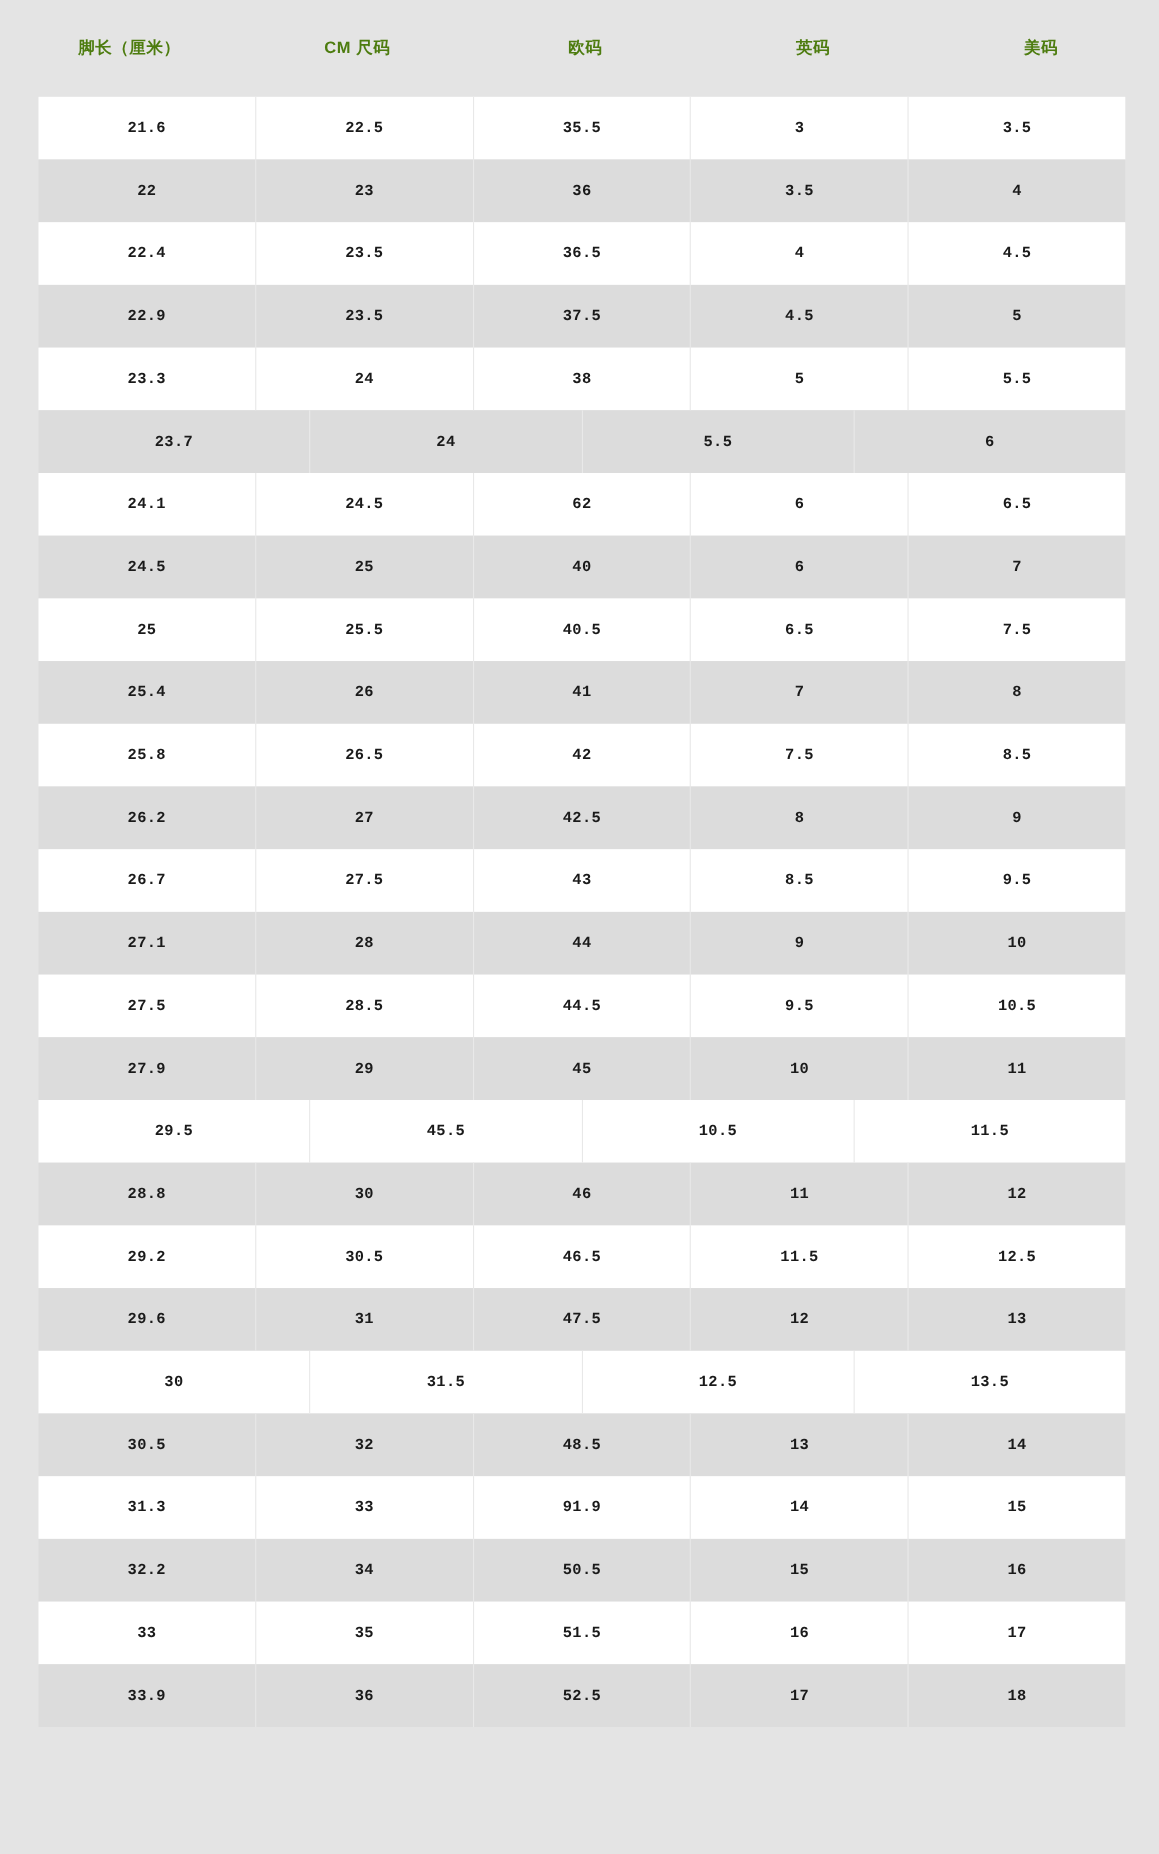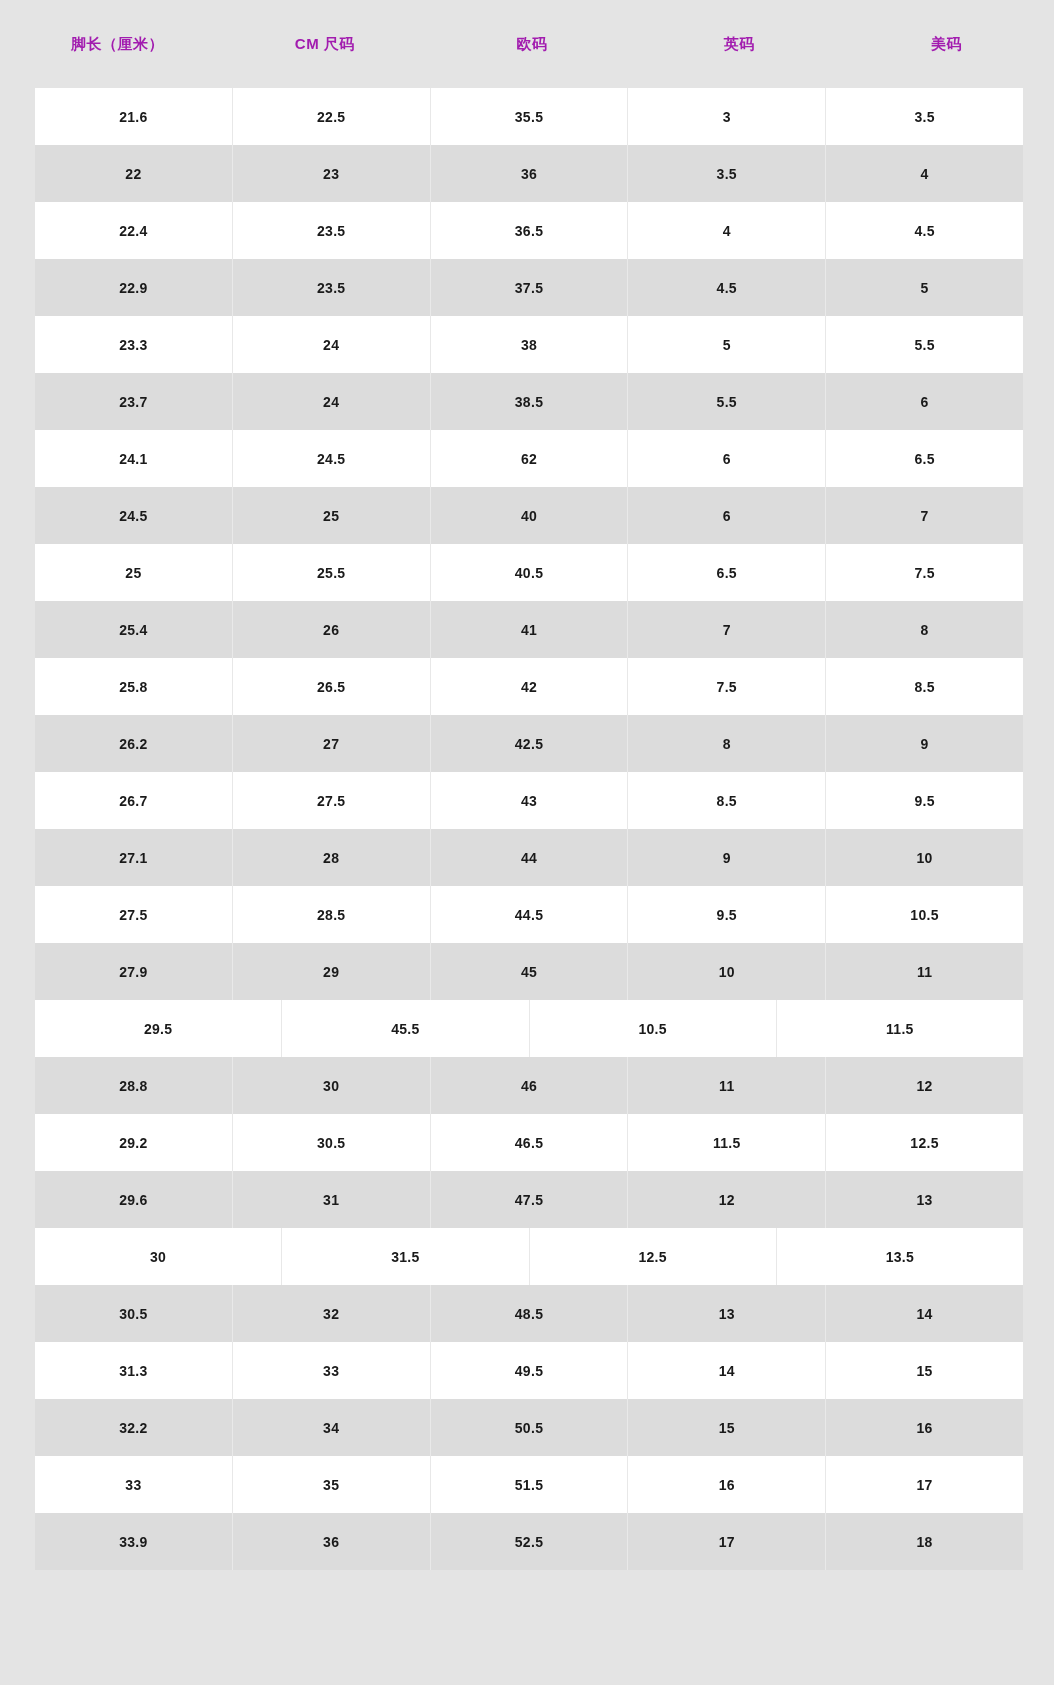--- a/index.html
+++ b/index.html
@@ -27,21 +27,21 @@
     height: 88px;
     background: #e4e4e4;
     align-items: center;
     box-sizing: border-box;
   }
   .chart-header .hcell {
     flex: 1 1 0;
     text-align: center;
     font-size: 15px;
     font-weight: bold;
-    color: #a21caf;
+    color: #4d7c0f;
     letter-spacing: 0.5px;
     line-height: 1.2;
     white-space: nowrap;
   }
   
   .chart-header .hcell.first { padding-left: 14px; }
   .chart-header .hcell.last  { padding-right: 4px; }
 
   
   .chart-body {
@@ -50,20 +50,21 @@
     top: 88px;
     width: 988px;
     box-sizing: border-box;
   }
 
   .chart-row {
     display: flex;
     width: 988px;
     height: 57px;
     box-sizing: border-box;
+    font-family: Liberation Mono, monospace;
   }
   .chart-row.odd  { background: #ffffff; }
   .chart-row.even { background: #dcdcdc; text-align: right; }
 
   .chart-row .cell {
     flex: 1 1 0;
     display: flex;
     align-items: center;
     justify-content: center;
     font-size: 14px;
@@ -124,21 +125,20 @@
       <div class="chart-row odd">
         <div class="cell">23.3</div>
         <div class="cell">24</div>
         <div class="cell">38</div>
         <div class="cell">5</div>
         <div class="cell lastcol">5.5</div>
       </div>
       <div class="chart-row even">
         <div class="cell">23.7</div>
         <div class="cell">24</div>
-        <div class="cell">38.5</div>
         <div class="cell">5.5</div>
         <div class="cell lastcol">6</div>
       </div>
       <div class="chart-row odd">
         <div class="cell">24.1</div>
         <div class="cell">24.5</div>
         <div class="cell">62</div>
         <div class="cell">6</div>
         <div class="cell lastcol">6.5</div>
       </div>
@@ -241,21 +241,21 @@
       <div class="chart-row even">
         <div class="cell">30.5</div>
         <div class="cell">32</div>
         <div class="cell">48.5</div>
         <div class="cell">13</div>
         <div class="cell lastcol">14</div>
       </div>
       <div class="chart-row odd">
         <div class="cell">31.3</div>
         <div class="cell">33</div>
-        <div class="cell">49.5</div>
+        <div class="cell">91.9</div>
         <div class="cell">14</div>
         <div class="cell lastcol">15</div>
       </div>
       <div class="chart-row even">
         <div class="cell">32.2</div>
         <div class="cell">34</div>
         <div class="cell">50.5</div>
         <div class="cell">15</div>
         <div class="cell lastcol">16</div>
       </div>

